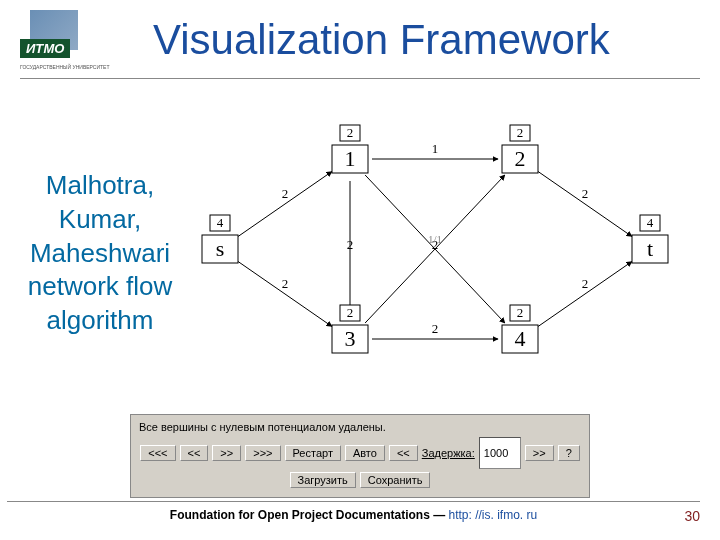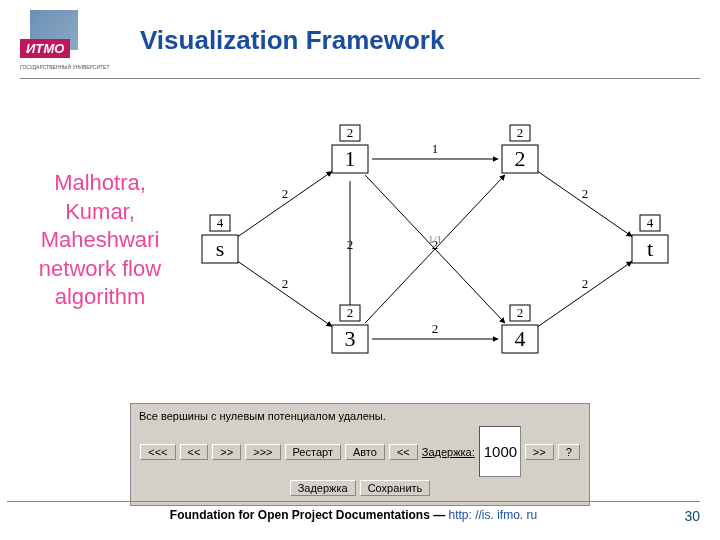--- a/index.html
+++ b/index.html
@@ -1,44 +1,44 @@
 <!DOCTYPE html>
 <html><head>
 <meta charset="utf-8">
 <style>
   * { margin: 0; padding: 0; box-sizing: border-box; }
   body { width: 720px; height: 540px; background: #fff; font-family: Arial, sans-serif; position: relative; overflow: hidden; }
   .header { display: flex; align-items: center; padding: 10px 20px 0 20px; }
   .logo { width: 100px; height: 60px; position: relative; }
   .logo-img { width: 48px; height: 40px; background: linear-gradient(135deg,#6a8fb5,#8fa9c5); position: absolute; top: 0; left: 10px; }
-  .logo-text { position: absolute; bottom: 12px; left: 0; background: #be185d; color: #fff; font-weight: bold; font-size: 13px; padding: 2px 6px; font-style: italic; }
+  .logo-text { position: absolute; bottom: 12px; left: 0; background: #14532d; color: #fff; font-weight: bold; font-size: 13px; padding: 2px 6px; font-style: italic; }
   .logo-sub { position: absolute; bottom: 0; left: 0; font-size: 5px; color: #555; }
-  .title { font-size: 26px; font-weight: bold; color: #1a4d9e; margin-left: 20px; }
+  .title { font-size: 42px; font-weight: normal; color: #1a4d9e; margin-left: 33px; }
   .hr { border: none; border-top: 1px solid #888; margin: 8px 20px 0 20px; }
   .content { display: flex; padding: 20px 20px 0 20px; }
-  .left-text { width: 160px; font-size: 22px; color: #ec4899; text-align: center; line-height: 1.3; margin-top: 70px; }
+  .left-text { width: 160px; font-size: 26px; color: #0369a1; text-align: center; line-height: 1.3; margin-top: 70px; }
   .graph-wrap { flex: 1; position: relative; height: 300px; }
   .graph-svg { width: 100%; height: 100%; }
   .node-rect { fill: #fff; stroke: #000; stroke-width: 1; }
   .node-label { font-family: 'Times New Roman', serif; font-size: 22px; text-anchor: middle; dominant-baseline: middle; }
   .cap-label { font-family: 'Times New Roman', serif; font-size: 13px; text-anchor: middle; }
   .flow-label { font-family: 'Times New Roman', serif; font-size: 11px; fill: #888; text-anchor: middle; }
   .edge { stroke: #000; stroke-width: 1; fill: none; marker-end: url(#arrow); }
-  .buttons-panel { margin: 4px auto; width: 460px; background: #d4d0c8; border: 1px solid #888; padding: 6px 8px 6px 8px; font-size: 11px; }
+  .buttons-panel { margin: 15px auto; width: 460px; background: #d4d0c8; border: 1px solid #888; padding: 6px 8px 6px 8px; font-size: 11px; }
   .panel-text { margin-bottom: 4px; font-size: 11px; }
   .btn-row { display: flex; justify-content: center; gap: 4px; margin-bottom: 3px; flex-wrap: wrap; align-items: center; }
   .btn { background: #d4d0c8; border: 1px solid #888; border-top-color: #fff; border-left-color: #fff; padding: 1px 7px; font-size: 11px; cursor: pointer; font-family: Arial, sans-serif; }
-  .delay-box { background: #fff; border: 1px solid #888; border-top-color: #555; border-left-color: #555; padding: 16px 4px; font-size: 15px; width: 42px; text-align: left; display: inline-block; }
+  .delay-box { background: #fff; border: 1px solid #888; border-top-color: #555; border-left-color: #555; padding: 9px 4px; font-size: 11px; width: 42px; text-align: left; display: inline-block; }
   .label-inline { font-size: 11px; text-decoration: underline; }
   .footer { position: absolute; bottom: 18px; left: 7px; right: 20px; }
   .footer-hr { border: none; border-top: 1px solid #888; margin-bottom: 6px; }
   .footer-text { font-size: 12px; text-align: center; color: #000; }
   .footer-text .bold { font-weight: bold; }
   .footer-link { color: #1a4d9e; }
-  .page-num { position: absolute; right: 0; bottom: -2px; font-size: 14px; color: #0c4a6e; }
+  .page-num { position: absolute; right: 0; bottom: -2px; font-size: 14px; color: #7f1d1d; }
 </style>
 </head>
 <body>
 
 <div class="header">
   <div class="logo">
     <div class="logo-img"></div>
     <div class="logo-text">ИТМО</div>
     <div class="logo-sub">ГОСУДАРСТВЕННЫЙ УНИВЕРСИТЕТ</div>
   </div>
@@ -114,21 +114,21 @@
       <button class="btn">&gt;&gt;&gt;</button>
       <button class="btn">Рестарт</button>
       <button class="btn">Авто</button>
       <button class="btn">&lt;&lt;</button>
       <span class="label-inline">Задержка:</span>
       <span class="delay-box">1000</span>
       <button class="btn">&gt;&gt;</button>
       <button class="btn">?</button>
     </div>
   <div class="btn-row" id="btn-row2">
-      <button class="btn">Задержка</button>
+      <button class="btn">Загрузить</button>
       <button class="btn">Сохранить</button>
     </div>
 </div>
 
 <div class="footer">
   <hr class="footer-hr">
   <div class="footer-text">
     <span class="bold">Foundation for Open Project Documentations — </span>
     <span class="footer-link">http: //is. ifmo. ru</span>
   </div>

